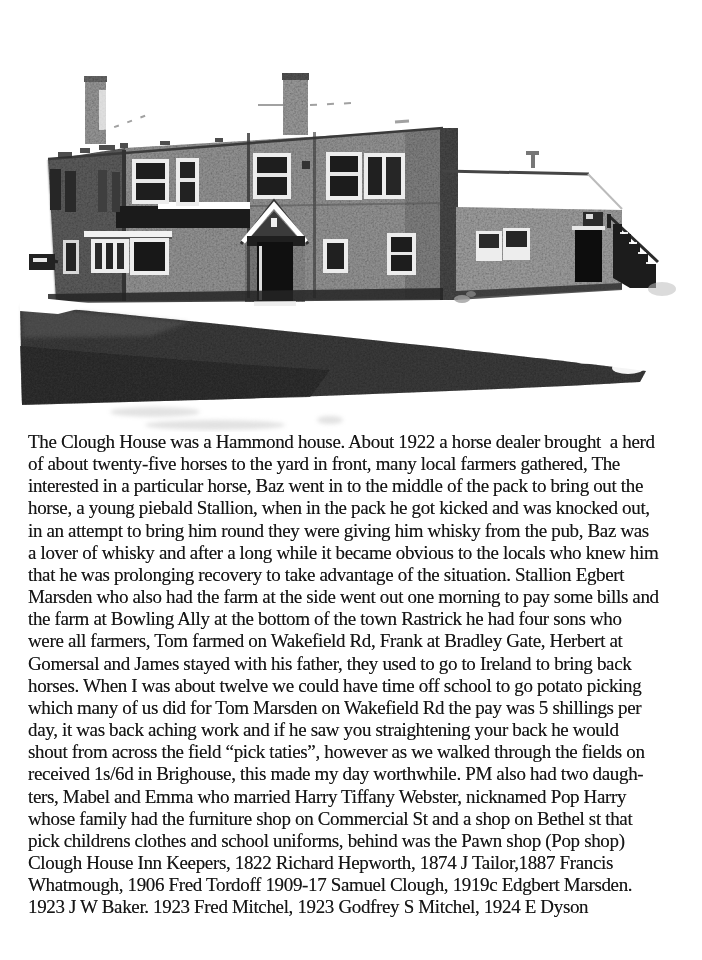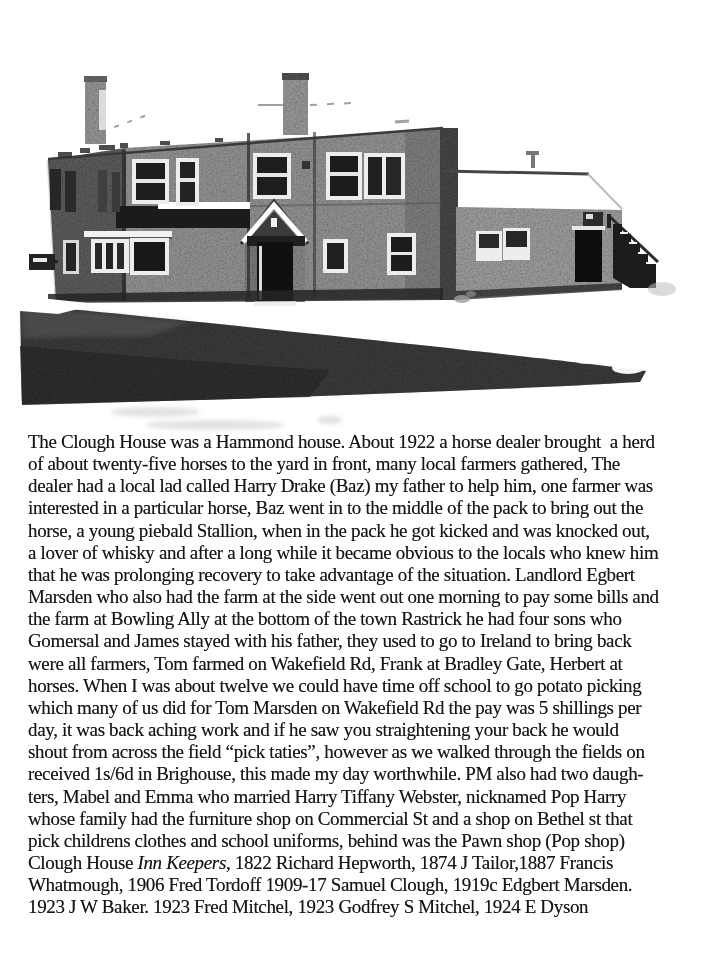--- a/index.html
+++ b/index.html
@@ -18,21 +18,21 @@
   .photo-wrap svg{display:block;}
   .history{
     position:absolute;left:28px;top:383px;width:660px;
     color:var(--ink,#161616);
     font-size:19px;
     line-height:22.15px;
     letter-spacing:-0.35px;
     text-shadow:0 0 0.4px rgba(20,20,20,0.55);
   }
   .history .line{white-space:pre;}
-  .history .it{font-style:italic;}
+  .history .it{}
 </style>
 </head>
 <body>
 
 <div class="page">
 
   <div class="photo-wrap">
     <svg width="702" height="384" viewBox="0 0 702 384" xmlns="http://www.w3.org/2000/svg">
       <defs>
         <filter id="stone" x="-5%" y="-5%" width="110%" height="110%">
@@ -232,29 +232,29 @@
         <ellipse cx="155" cy="364" rx="45" ry="5"></ellipse>
         <ellipse cx="215" cy="377" rx="70" ry="5"></ellipse>
         <ellipse cx="330" cy="372" rx="13" ry="4"></ellipse>
       </g>
     </svg>
   </div>
 
   <div class="history">
       <div class="line"><span>The Clough House was a Hammond house. About 1922 a horse dealer brought  a herd</span></div>
       <div class="line"><span>of about twenty-five horses to the yard in front, many local farmers gathered, The</span></div>
-      <div class="line"><span>dealer had a local lad called Harry Drake (Baz) my father to help him, one farmer was</span></div>
       <div class="line"><span>interested in a particular horse, Baz went in to the middle of the pack to bring out the</span></div>
       <div class="line"><span>horse, a young piebald Stallion, when in the pack he got kicked and was knocked out,</span></div>
+      <div class="line"><span>in an attempt to bring him round they were giving him whisky from the pub, Baz was</span></div>
       <div class="line"><span>a lover of whisky and after a long while it became obvious to the locals who knew him</span></div>
-      <div class="line"><span>that he was prolonging recovery to take advantage of the situation. Landlord Egbert</span></div>
+      <div class="line"><span>that he was prolonging recovery to take advantage of the situation. Stallion Egbert</span></div>
       <div class="line"><span>Marsden who also had the farm at the side went out one morning to pay some bills and</span></div>
       <div class="line"><span>the farm at Bowling Ally at the bottom of the town Rastrick he had four sons who</span></div>
+      <div class="line"><span>were all farmers, Tom farmed on Wakefield Rd, Frank at Bradley Gate, Herbert at</span></div>
       <div class="line"><span>Gomersal and James stayed with his father, they used to go to Ireland to bring back</span></div>
-      <div class="line"><span>were all farmers, Tom farmed on Wakefield Rd, Frank at Bradley Gate, Herbert at</span></div>
       <div class="line"><span>horses. When I was about twelve we could have time off school to go potato picking</span></div>
       <div class="line"><span>which many of us did for Tom Marsden on Wakefield Rd the pay was 5 shillings per</span></div>
       <div class="line"><span>day, it was back aching work and if he saw you straightening your back he would</span></div>
       <div class="line"><span>shout from across the field “pick taties”, however as we walked through the fields on</span></div>
       <div class="line"><span>received 1s/6d in Brighouse, this made my day worthwhile. PM also had two daugh-</span></div>
       <div class="line"><span>ters, Mabel and Emma who married Harry Tiffany Webster, nicknamed Pop Harry</span></div>
       <div class="line"><span>whose family had the furniture shop on Commercial St and a shop on Bethel st that</span></div>
       <div class="line"><span>pick childrens clothes and school uniforms, behind was the Pawn shop (Pop shop)</span></div>
       <div class="line"><span>Clough House </span><span class="it">Inn Keepers,</span><span> 1822 Richard Hepworth, 1874 J Tailor,1887 Francis</span></div>
       <div class="line"><span>Whatmough, 1906 Fred Tordoff 1909-17 Samuel Clough, 1919c Edgbert Marsden.</span></div>

